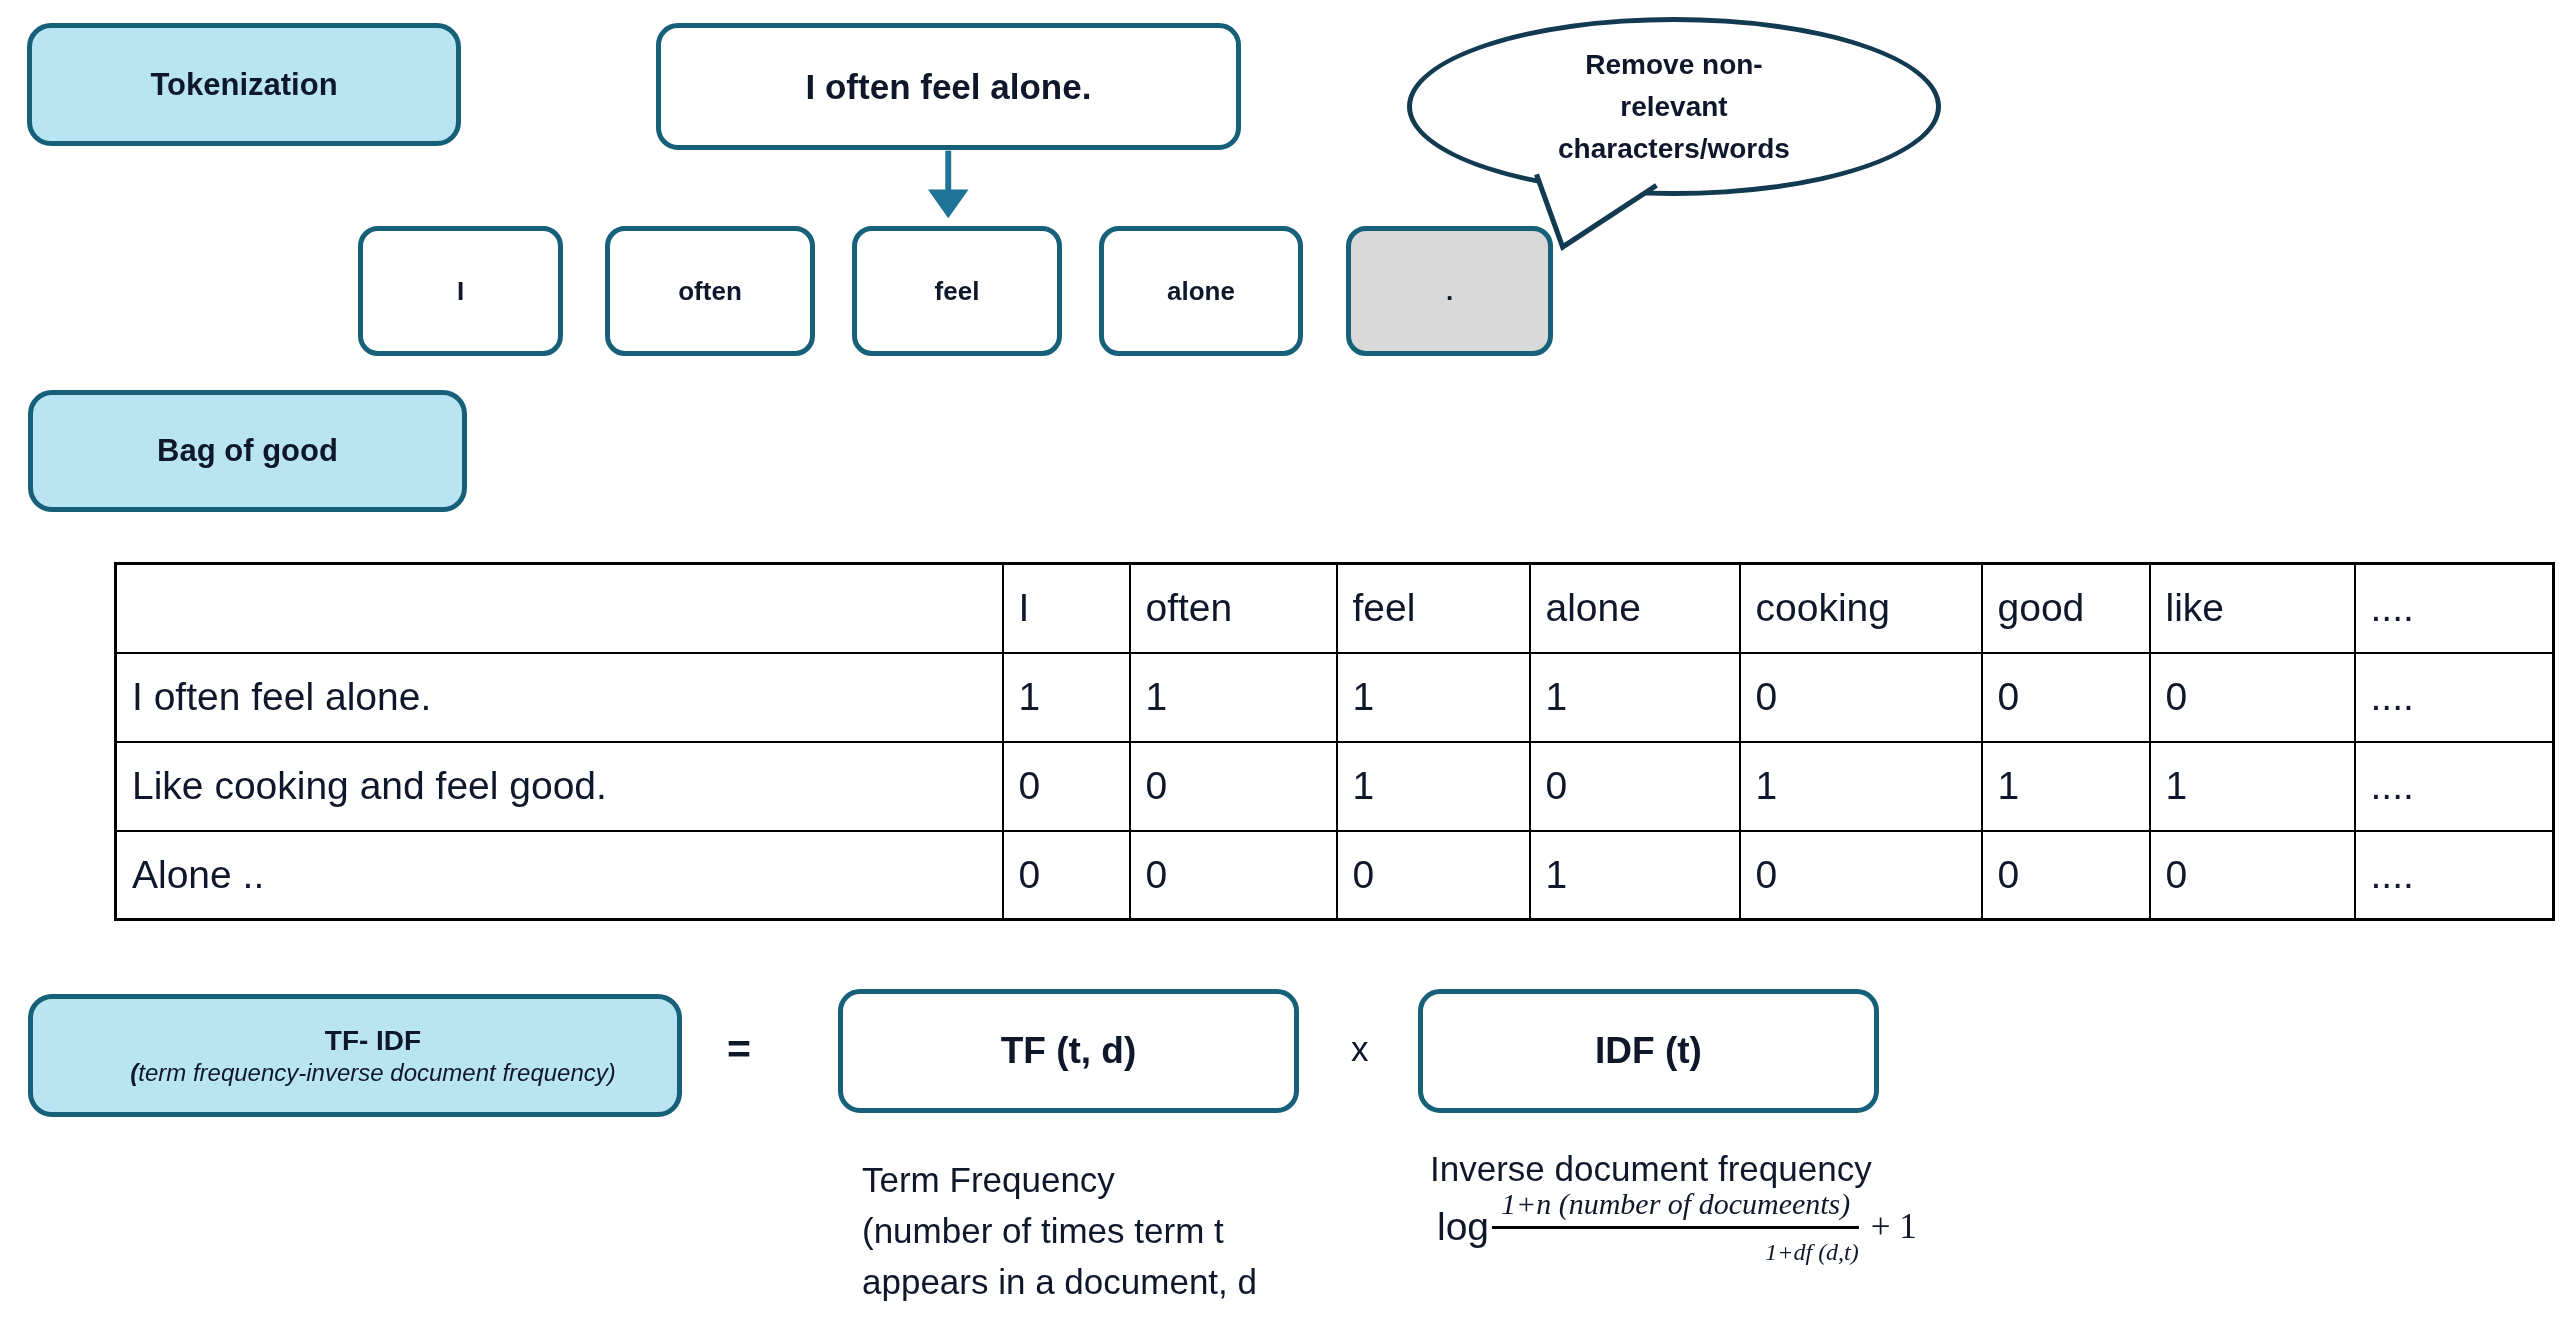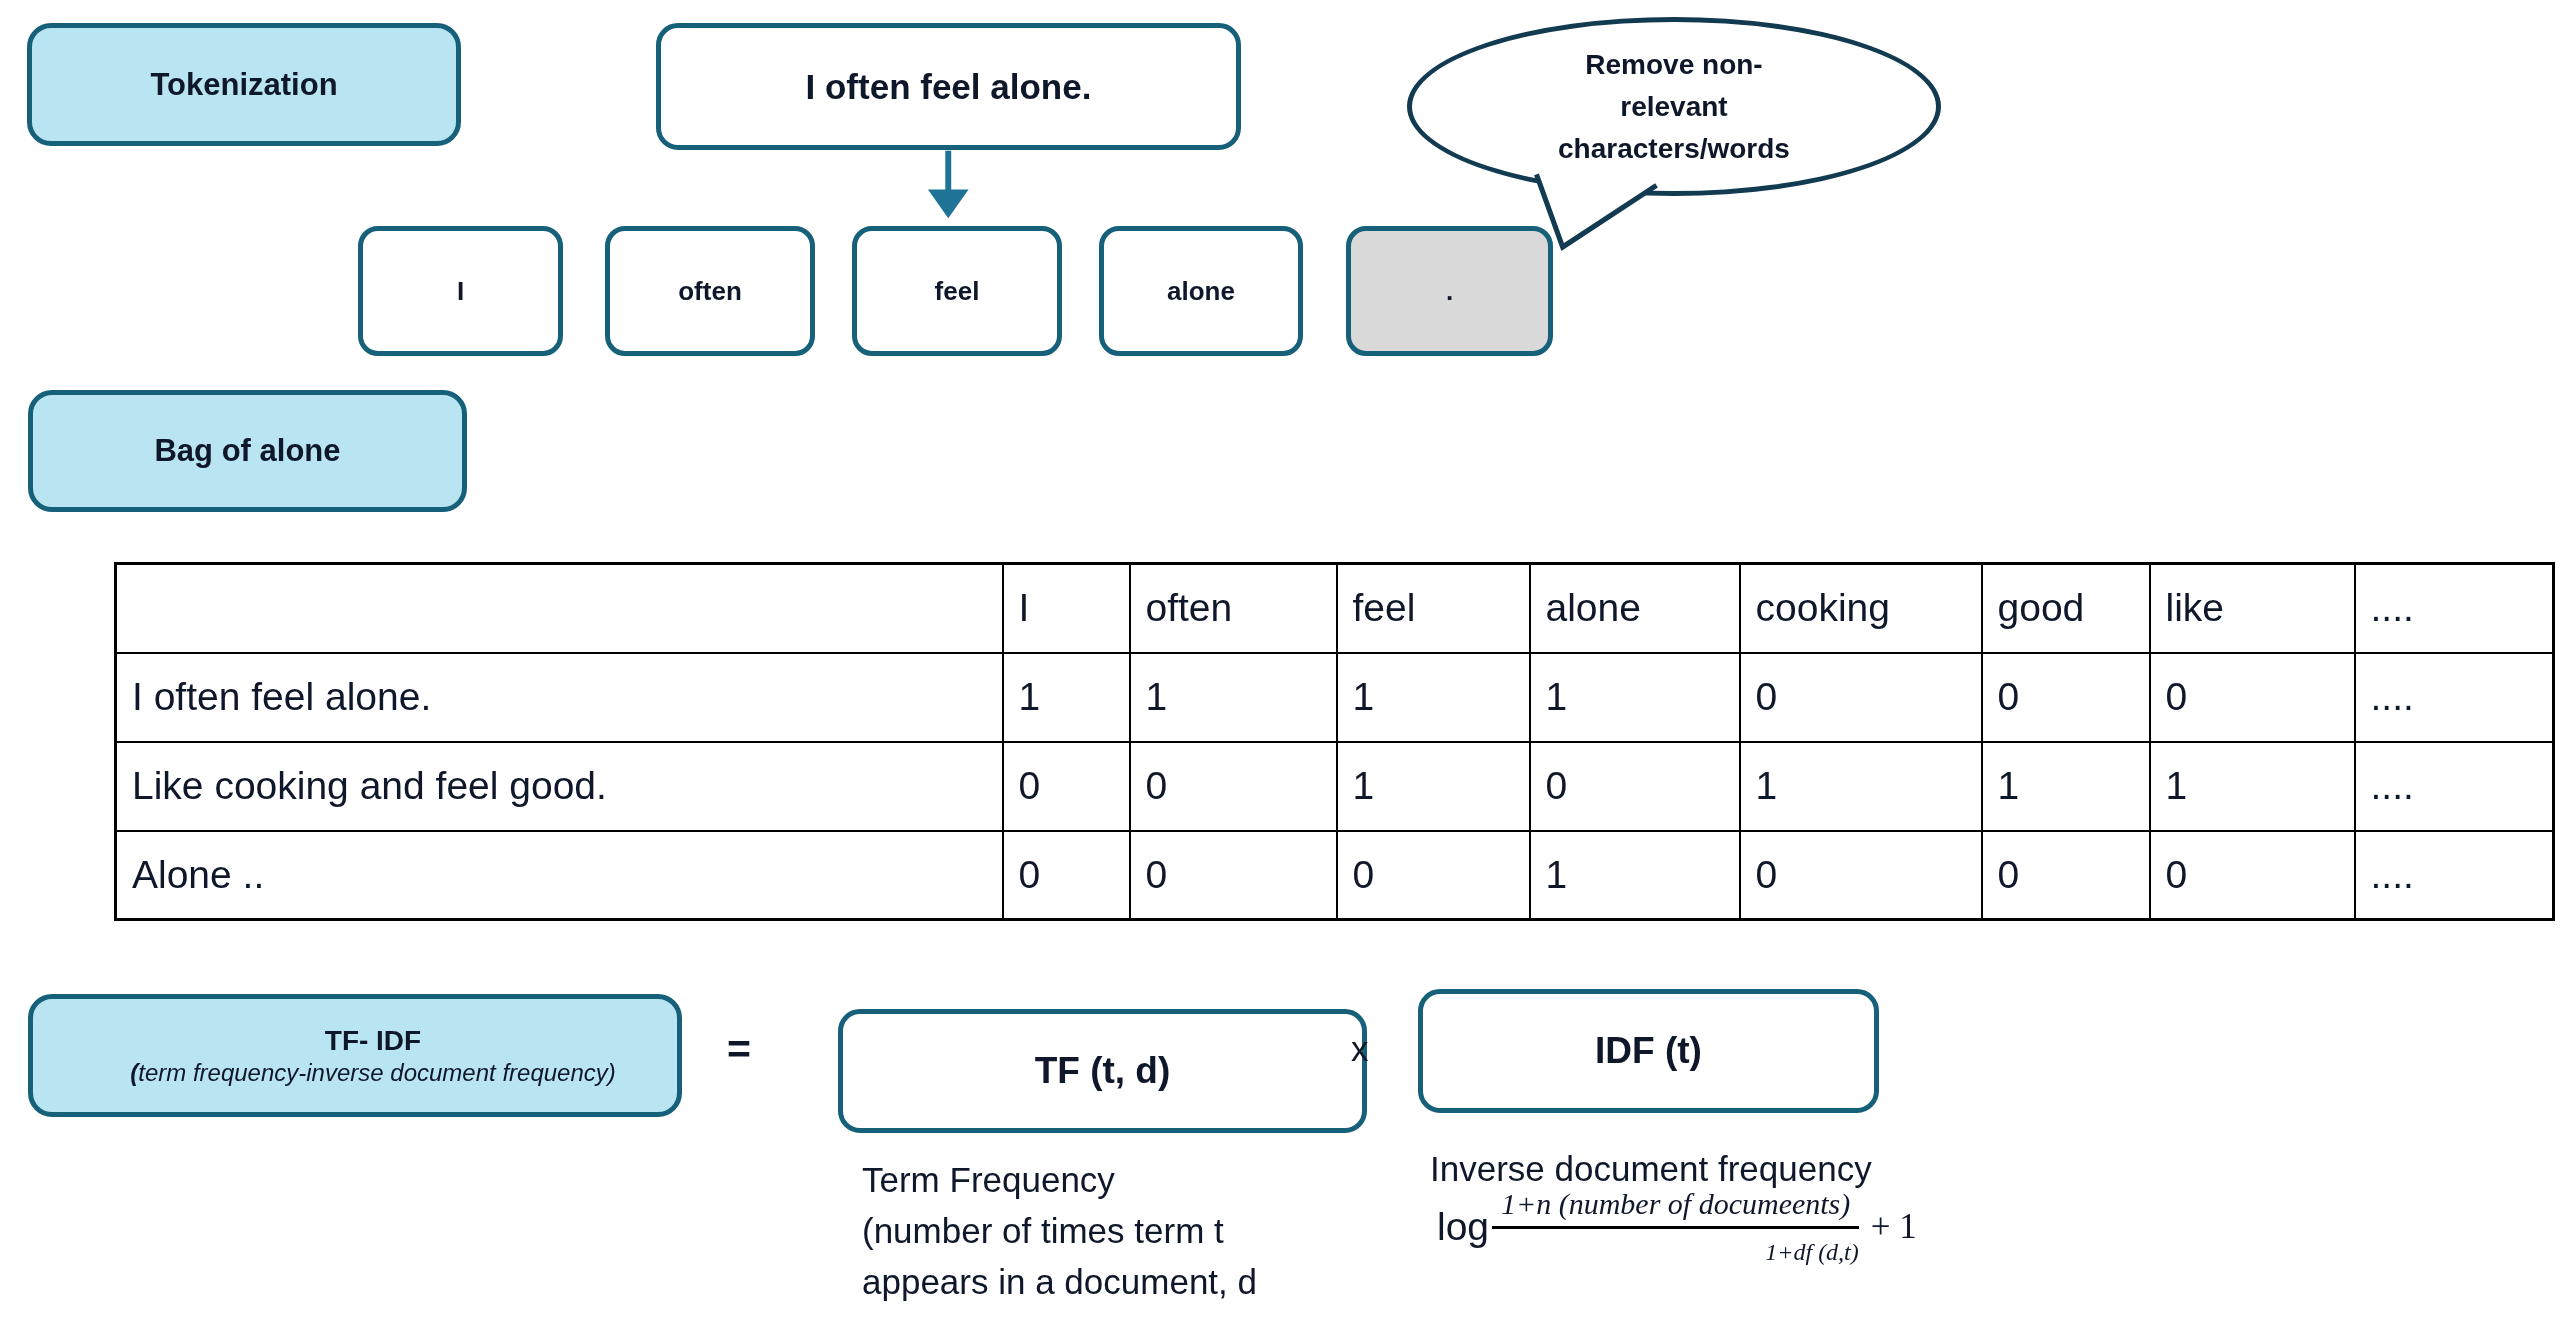--- a/index.html
+++ b/index.html
@@ -38,21 +38,21 @@
     display:flex;align-items:center;justify-content:center;
     text-align:center;font-weight:bold;
   }
   #sentence-box{left:656px;top:23px;width:585px;height:127px;font-size:35px;}
   .token{top:226px;height:130px;font-size:26px;border-radius:20px;}
   #tok-0{left:358px;width:205px;}
   #tok-1{left:605px;width:210px;}
   #tok-2{left:852px;width:210px;}
   #tok-3{left:1099px;width:204px;}
   #tok-4{left:1346px;width:207px;background:#d9d9d9;}
-  #tf-box{left:838px;top:989px;width:529px;height:124px;font-size:37px;margin-top:20px;}
+  #tf-box{left:838px;top:989px;width:461px;height:124px;font-size:37px;}
   #idf-box{left:1418px;top:989px;width:461px;height:124px;font-size:37px;}
 
   
   #bubble{
     position:absolute;left:1407px;top:17px;width:534px;height:179px;
     background:#fff;border:5px solid #123a50;border-radius:50%;
     display:flex;flex-direction:column;align-items:center;justify-content:center;
     font-weight:bold;font-size:28px;line-height:42px;text-align:center;
   }
 
@@ -117,21 +117,21 @@
       <polyline points="1818,206 1849,292 1960,219" fill="none" stroke="#123a50" stroke-width="6"></polyline>
     </g>
   </svg>
 
   <div class="wbox token" id="tok-0">I</div>
   <div class="wbox token" id="tok-1">often</div>
   <div class="wbox token" id="tok-2">feel</div>
   <div class="wbox token" id="tok-3">alone</div>
   <div class="wbox token" id="tok-4">.</div>
 
-  <div class="pill" id="bow-pill">Bag of alone</div>
+  <div class="pill" id="bow-pill">Bag of good</div>
 
   <table id="bow-table">
     <colgroup>
       <col style="width:887px">
         <col style="width:127px">
         <col style="width:207px">
       <col style="width:193px">
         <col style="width:210px">
         <col style="width:242px">
       <col style="width:168px">

